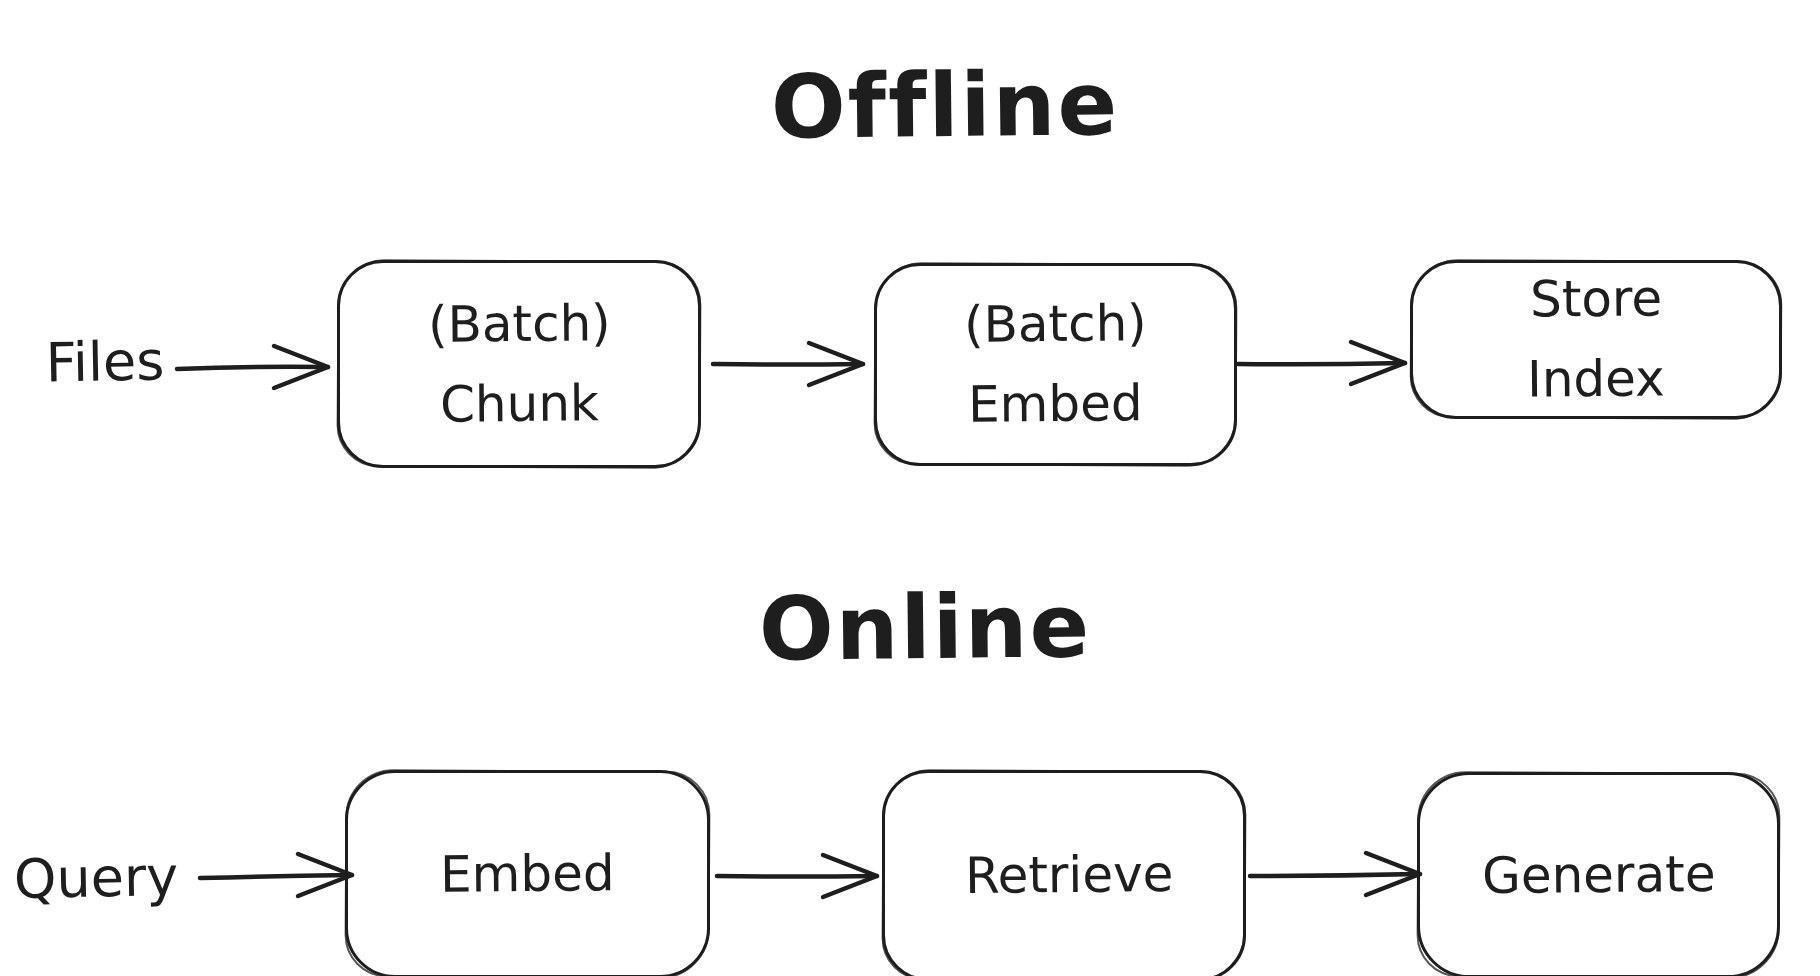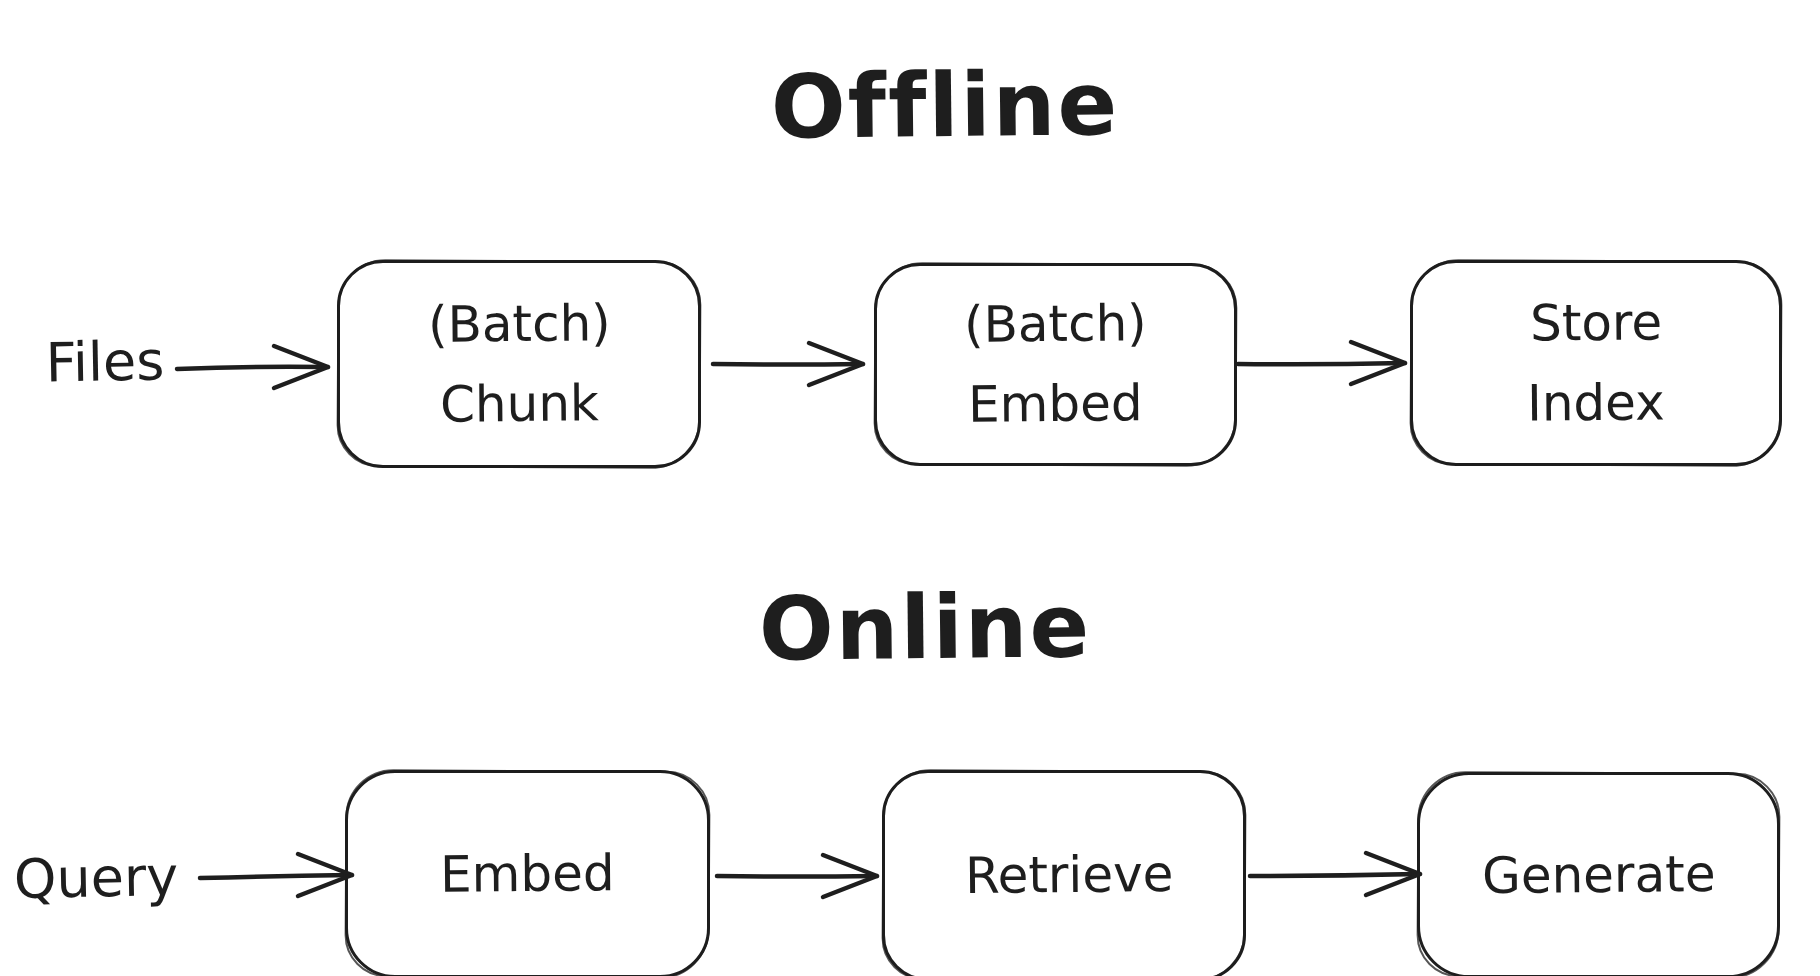--- a/index.html
+++ b/index.html
@@ -72,21 +72,21 @@
     line-height: 1.22;
     white-space: nowrap;
     transform: rotate(-0.5deg);
     color: var(--ink);
   }
   .node .line:empty { display: none; }
 
   
   .n-chunk    { left: 337px;  top: 212px; width: 364px; height: 208px; }
   .n-bembed   { left: 874px;  top: 215px; width: 363px; height: 203px; }
-  .n-store    { left: 1410px; top: 212px; width: 372px; height: 206px; }
+  .n-store    { left: 1410px; top: 212px; width: 372px; height: 159px; }
   
   .n-embed    { left: 345px;  top: 722px; width: 365px; height: 208px; border-radius: 50px; }
   .n-retrieve { left: 882px;  top: 722px; width: 364px; height: 211px; padding-left: 11px; }
   .n-generate { left: 1417px; top: 724px; width: 363px; height: 206px; border-radius: 52px; }
 
   .arrows {
     position: absolute;
     inset: 0;
     width: 100%;
     height: 100%;

